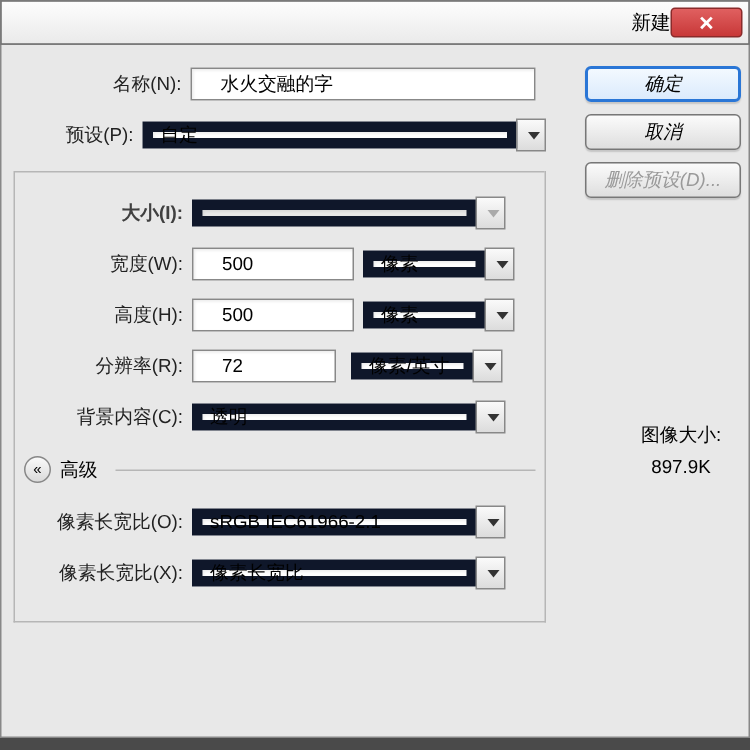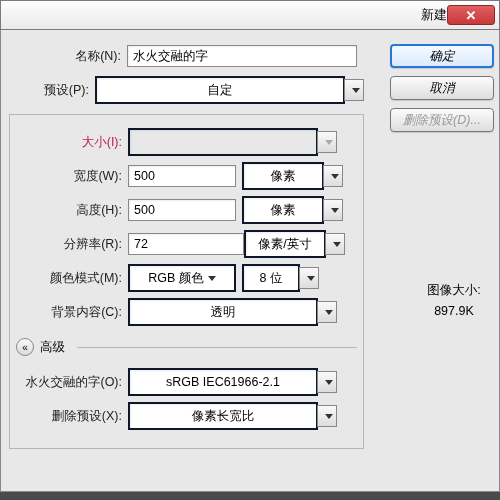--- a/index.html
+++ b/index.html
@@ -17,28 +17,28 @@
     font-weight: bold; cursor: pointer;
   }
   .dialog-body {
     background: #e8e8e8; border: 1px solid #888; border-top: none;
     height: 462px; padding: 14px 12px 12px 8px; display: flex; gap: 26px;
   }
   .left-col { flex: 1; }
   .right-col { width: 110px; display: flex; flex-direction: column; align-items: center; }
   .row { display: flex; align-items: center; margin-bottom: 10px; height: 24px; }
   .label { width: 118px; text-align: right; padding-right: 6px; font-size: 12.5px; color: #222; }
-  .label.disabled { color: #be185d; }
+  .label.disabled { color: #404040; font-weight: bold; }
   .text-input {
     height: 22px; border: 1px solid #888; background: #fff; font-size: 12.5px;
-    padding: 0 5px; box-shadow: inset 1px 1px 2px rgba(0,0,0,0.08);
+    padding: 0 19px; box-shadow: inset 1px 1px 2px rgba(0,0,0,0.08);
   }
   .combo {
-    height: 28px; border: 2px solid #0f172a; background: #fff; font-size: 12.5px;
-    padding: 0 5px; display: flex; align-items: center; justify-content: center;
+    height: 18px; border: 7px solid #0f172a; background: #fff; font-size: 12.5px;
+    padding: 0 5px; display: flex; align-items: center; justify-content: flex-start;
     box-shadow: inset 1px 1px 2px rgba(0,0,0,0.08);
   }
   .combo.disabled { background: #e8e8e8; color: #aaa; }
   .arrow { width: 0; height: 0; border-left: 4px solid transparent; border-right: 4px solid transparent; border-top: 5px solid #333; margin-left: 4px; }
   .arrow.dis { border-top-color: #aaa; }
   .arrow-btn {
     width: 20px; height: 22px; border: 1px solid #888; background: linear-gradient(#fafafa,#dcdcdc);
     display: flex; align-items: center; justify-content: center; margin-left: -1px;
   }
   .fieldset-border {
@@ -127,42 +127,29 @@
           <div class="combo" style="width:82px;margin-left:6px">
             <span>像素</span>
           </div>
           <div class="arrow-btn">
               <div class="arrow"></div>
             </div>
         </div>
 
         <div class="row">
           <div class="label">分辨率(R):</div>
-          <input class="text-input" style="width: 116px;" value="72">
-          <div class="combo" style="width:82px;margin-left:0">
+          <input class="text-input" style="width: 96px;" value="72">
+          <div class="combo" style="width:82px;margin-left:10px">
             <span>像素/英寸</span>
           </div>
           <div class="arrow-btn">
               <div class="arrow"></div>
             </div>
         </div>
 
-        <div class="row">
-          <div class="label">颜色模式(M):</div>
-          <div class="combo" style="width:108px">
-            <span>RGB 颜色</span>
-            <div class="arrow"></div>
-          </div>
-          <div class="combo" style="width:58px;margin-left:6px">
-            <span>8 位</span>
-          </div>
-          <div class="arrow-btn">
-              <div class="arrow"></div>
-            </div>
-        </div>
 
         <div class="row">
           <div class="label">背景内容(C):</div>
           <div class="combo" style="width:190px">
             <span>透明</span>
           </div>
           <div class="arrow-btn">
               <div class="arrow"></div>
             </div>
         </div>
@@ -171,31 +158,31 @@
           <div class="adv-toggle">
             <span>«</span>
           </div>
           <span>高级</span>
           <div class="adv-line"></div>
         </div>
 
         <div style="height:12px"></div>
 
         <div class="row">
-          <div class="label">水火交融的字(O):</div>
+          <div class="label">像素长宽比(O):</div>
           <div class="combo" style="width:190px">
             <span>sRGB IEC61966-2.1</span>
           </div>
           <div class="arrow-btn">
               <div class="arrow"></div>
             </div>
         </div>
 
         <div class="row">
-          <div class="label">删除预设(X):</div>
+          <div class="label">像素长宽比(X):</div>
           <div class="combo" style="width:190px">
             <span>像素长宽比</span>
           </div>
           <div class="arrow-btn">
               <div class="arrow"></div>
             </div>
         </div>
 
       </div>
     </div>

